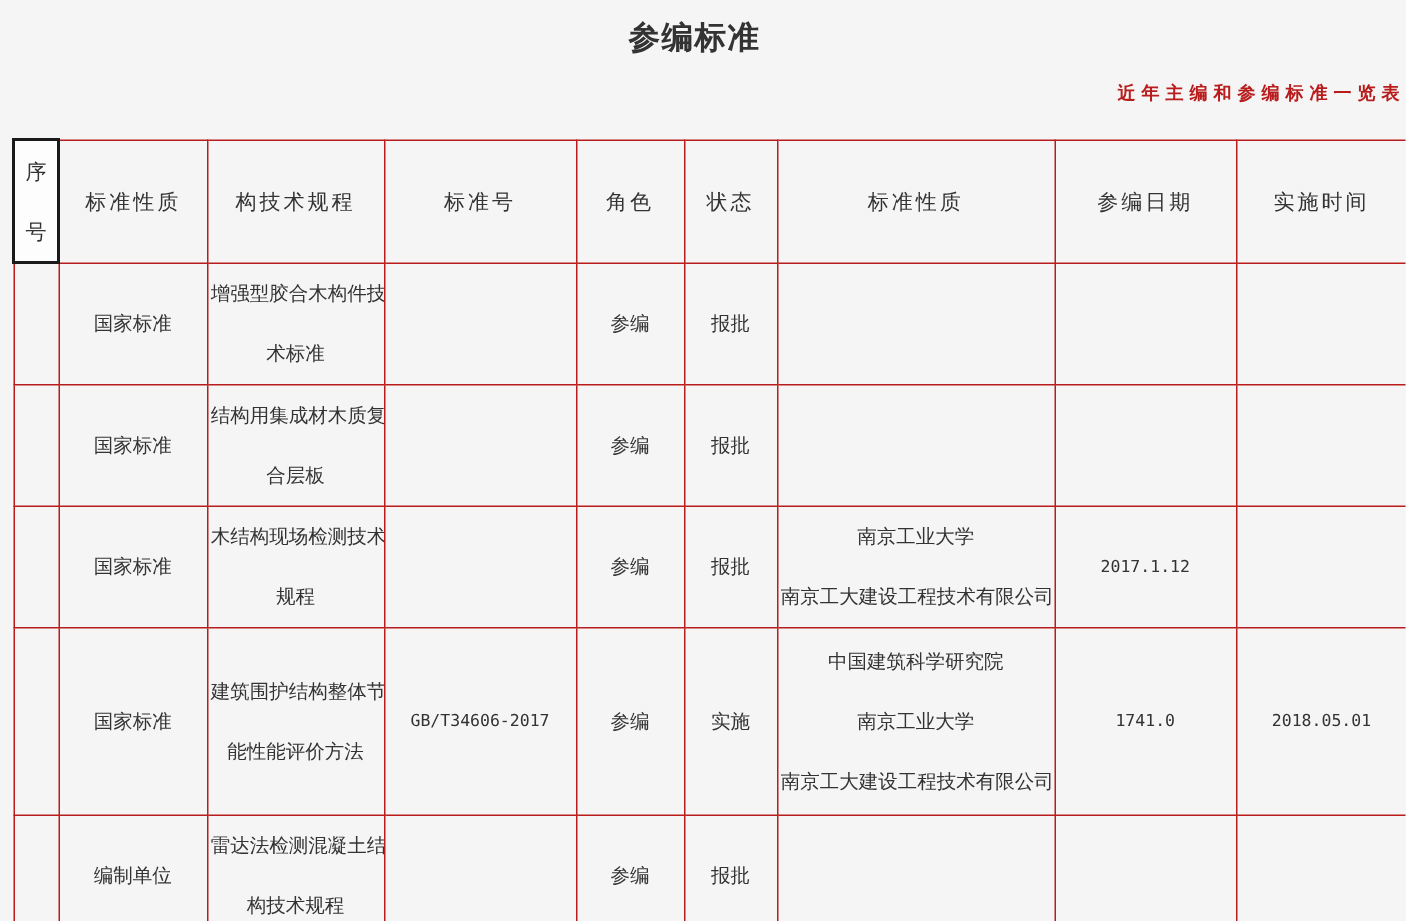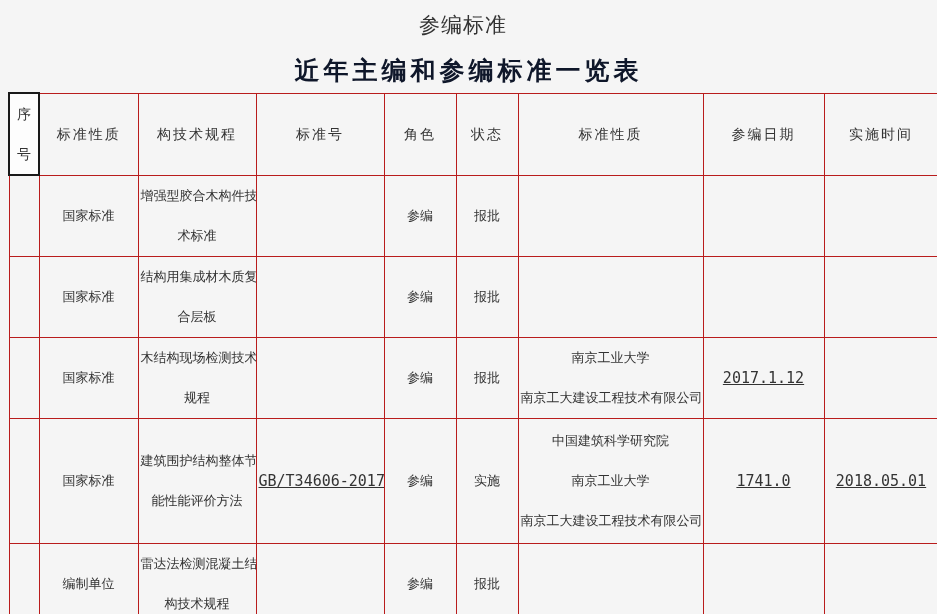--- a/index.html
+++ b/index.html
@@ -7,29 +7,29 @@
     width: 937px; height: 614px;
     overflow: hidden;
     background: #f5f5f5;
     font-family: "Liberation Sans", "DejaVu Sans", sans-serif;
     color: #333;
     position: relative;
   }
   .page-title {
     position: absolute; top: 11px; left: 0;
     width: 926px; text-align: center;
-    font-size: 21px; font-weight: normal; letter-spacing: 1px;
+    font-size: 21px; font-weight: bold; letter-spacing: 1px;
     color: #333;
   }
   .page-subtitle {
     position: absolute; top: 54px; left: 0;
-    width: 937px; text-align: center;
+    width: 937px; text-align: right;
     font-family: "Liberation Serif", "DejaVu Serif", serif;
-    font-size: 25px; font-weight: bold; letter-spacing: 4px;
-    color: #0f172a;
+    font-size: 12px; font-weight: bold; letter-spacing: 4px;
+    color: #b91c1c;
   }
   .standards-table {
     position: absolute; top: 92px; left: 8px;
     width: 929px;
     border-collapse: collapse;
     table-layout: fixed;
   }
   .standards-table th, .standards-table td {
     border: 1px solid #b91c1c;
     text-align: center;
@@ -41,23 +41,22 @@
   }
   .standards-table th {
     font-size: 14px;
     letter-spacing: 2px;
   }
   .h80  { height: 80px; }
   .h125 { height: 125px; }
   .ln { line-height: 40px; white-space: nowrap; }
   .mono .ln {
     font-family: "DejaVu Sans Mono", "Liberation Mono", monospace;
-    font-size: 15px;
+    font-size: 11px;
     letter-spacing: 0;
-    text-decoration: underline;
   }
   th.sel {
     border: 2px solid #1a1a1a;
     background: #fdfdfd;
     letter-spacing: 0;
   }
 </style>
 </head>
 <body>
 

